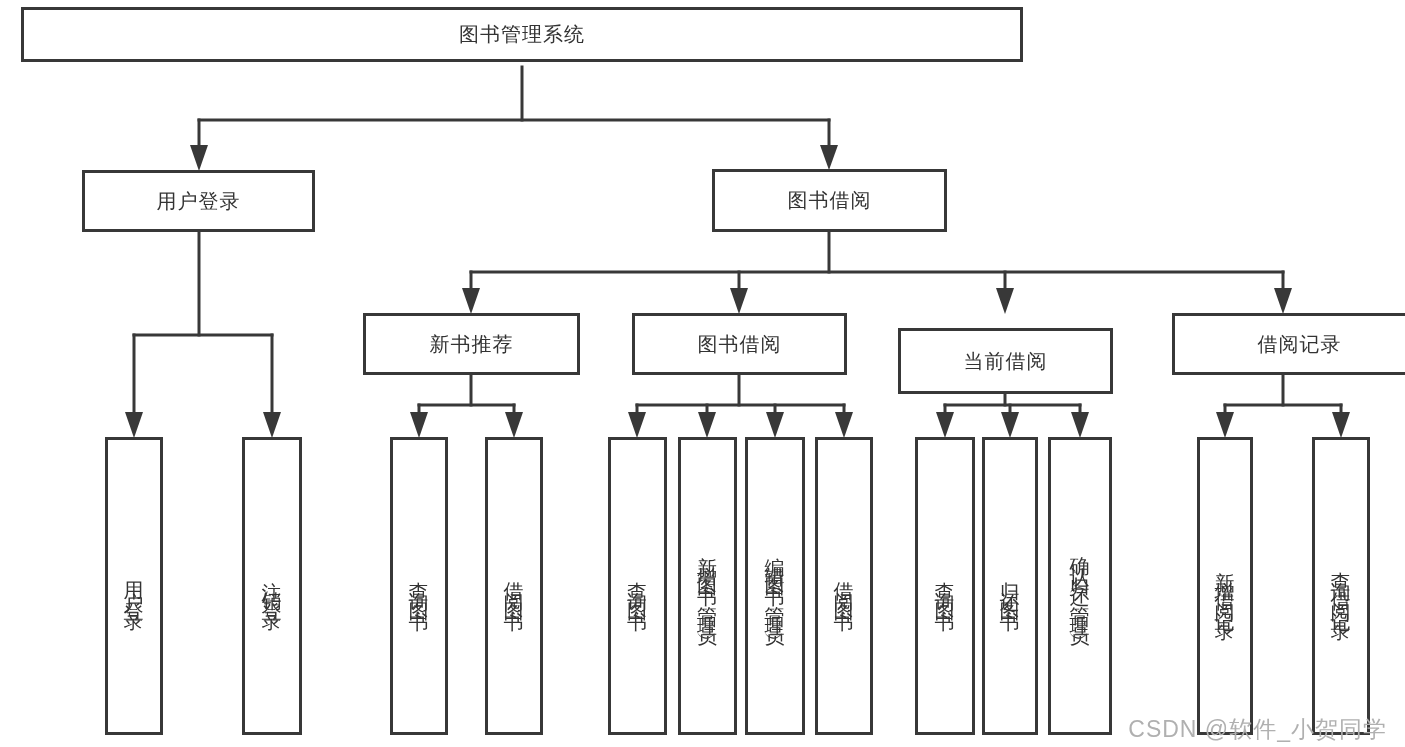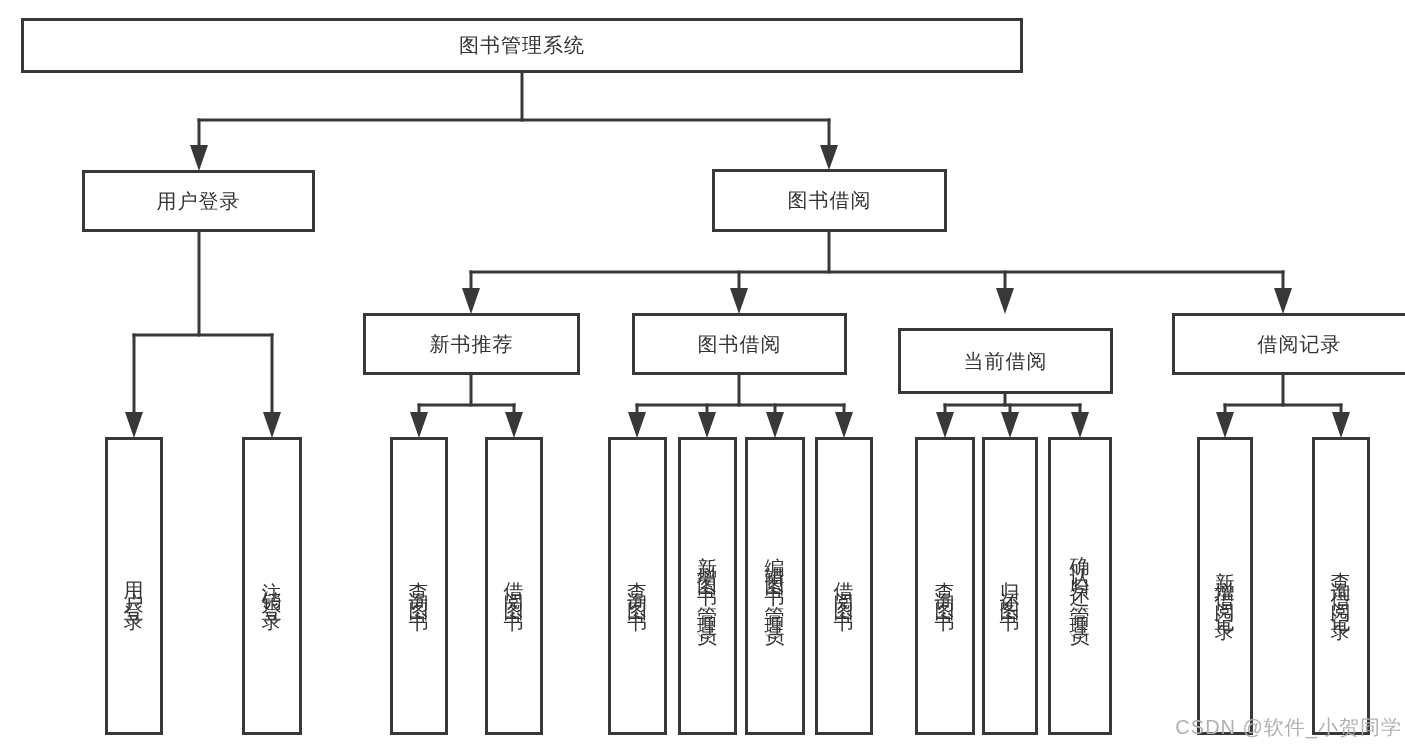--- a/index.html
+++ b/index.html
@@ -28,22 +28,22 @@
     z-index:2;
   }
   .box.v{
     writing-mode:vertical-rl;
     text-orientation:mixed;
     letter-spacing:10px;
     line-height:1;
   }
   .watermark{
     position:absolute;
-    right:3px;top:714px;
-    font-size:20px;
+    right:18px;top:714px;
+    font-size:23px;
     color:var(--wm);
     letter-spacing:1px;
     z-index:5;
     white-space:nowrap;
   }
 </style>
 </head>
 <body>
 
 <div id="canvas">
@@ -107,21 +107,21 @@
       <polygon points="766,412 784,412 775,438"></polygon>
       <polygon points="835,412 853,412 844,438"></polygon>
       <polygon points="936,412 954,412 945,438"></polygon>
       <polygon points="1001,412 1019,412 1010,438"></polygon>
       <polygon points="1071,412 1089,412 1080,438"></polygon>
       <polygon points="1216,412 1234,412 1225,438"></polygon>
       <polygon points="1332,412 1350,412 1341,438"></polygon>
     </g>
   </svg>
 
-  <div class="box" style="left:21px;top:18px;width:1002px;height:55px">
+  <div class="box" style="left:21px;top:7px;width:1002px;height:55px">
     <span>图书管理系统</span>
   </div>
 
   <div class="box" style="left:82px;top:170px;width:233px;height:62px">
     <span>用户登录</span>
   </div>
   <div class="box" style="left:712px;top:169px;width:235px;height:63px">
     <span>图书借阅</span>
   </div>
 

